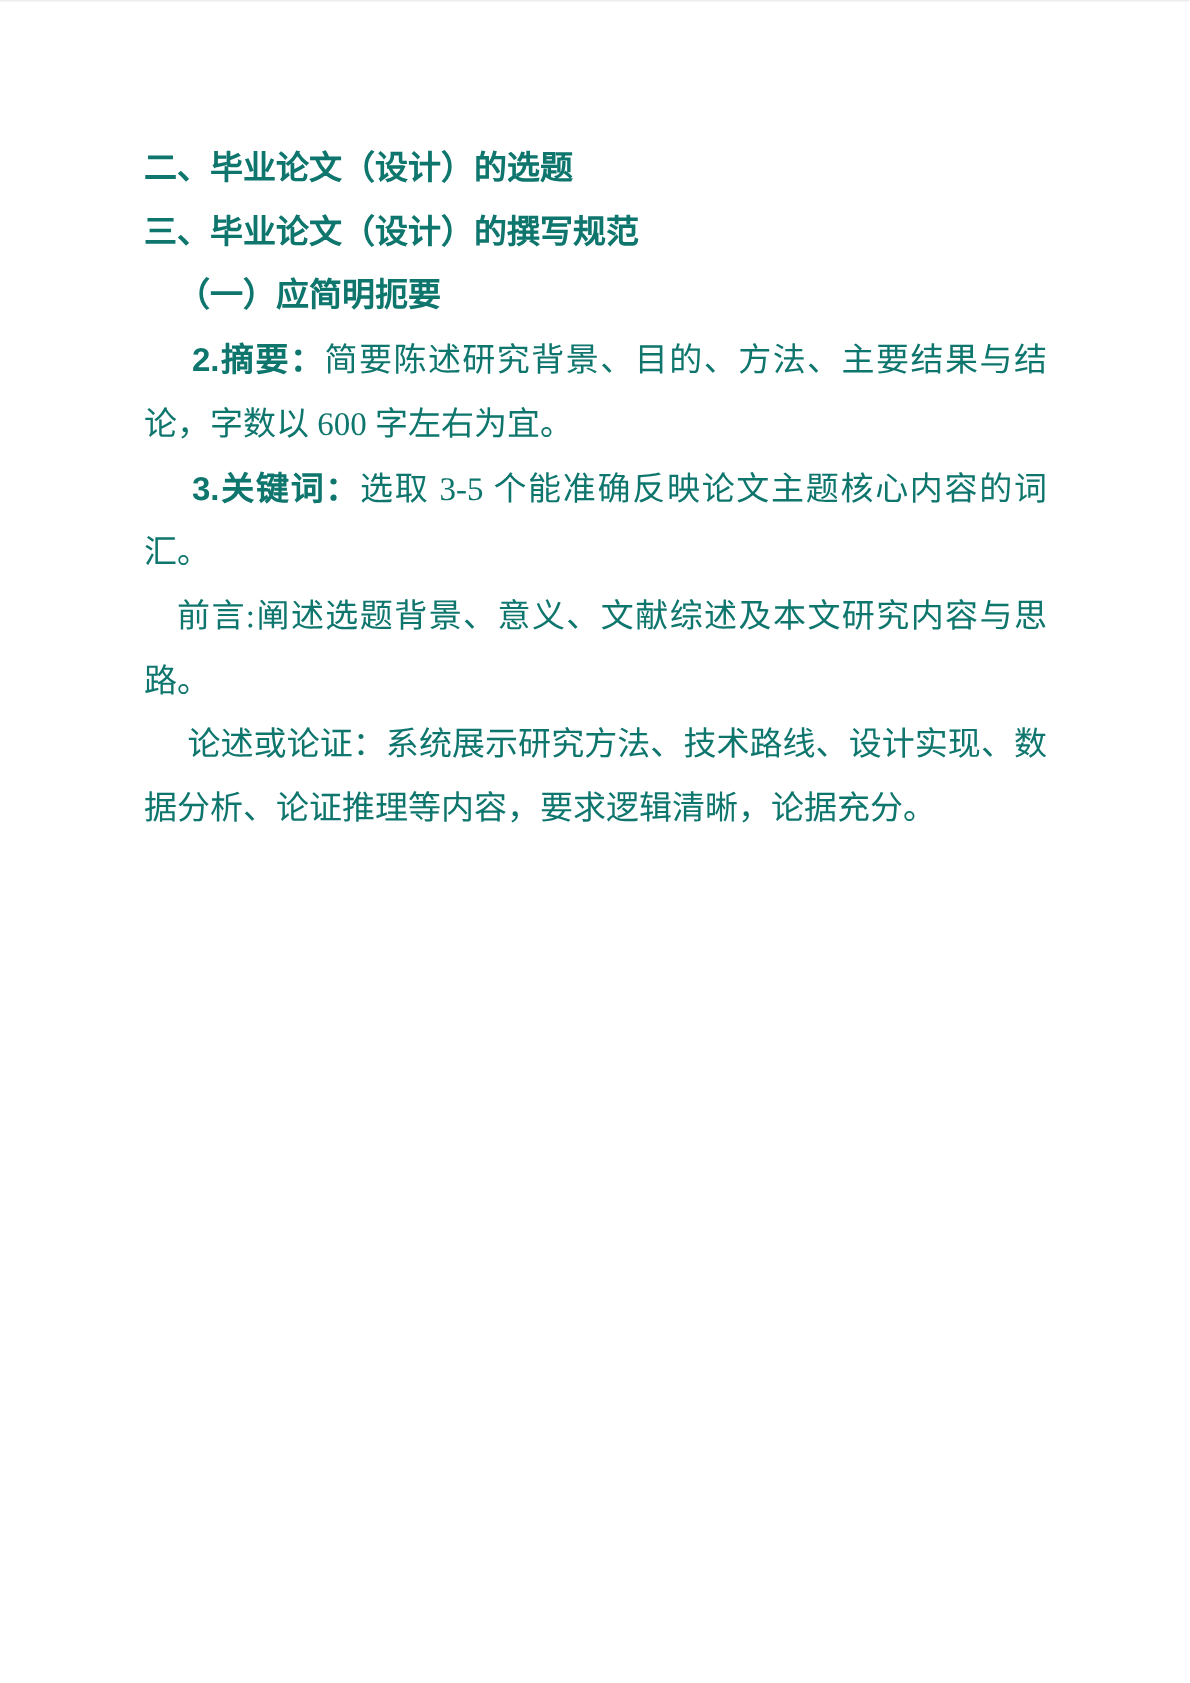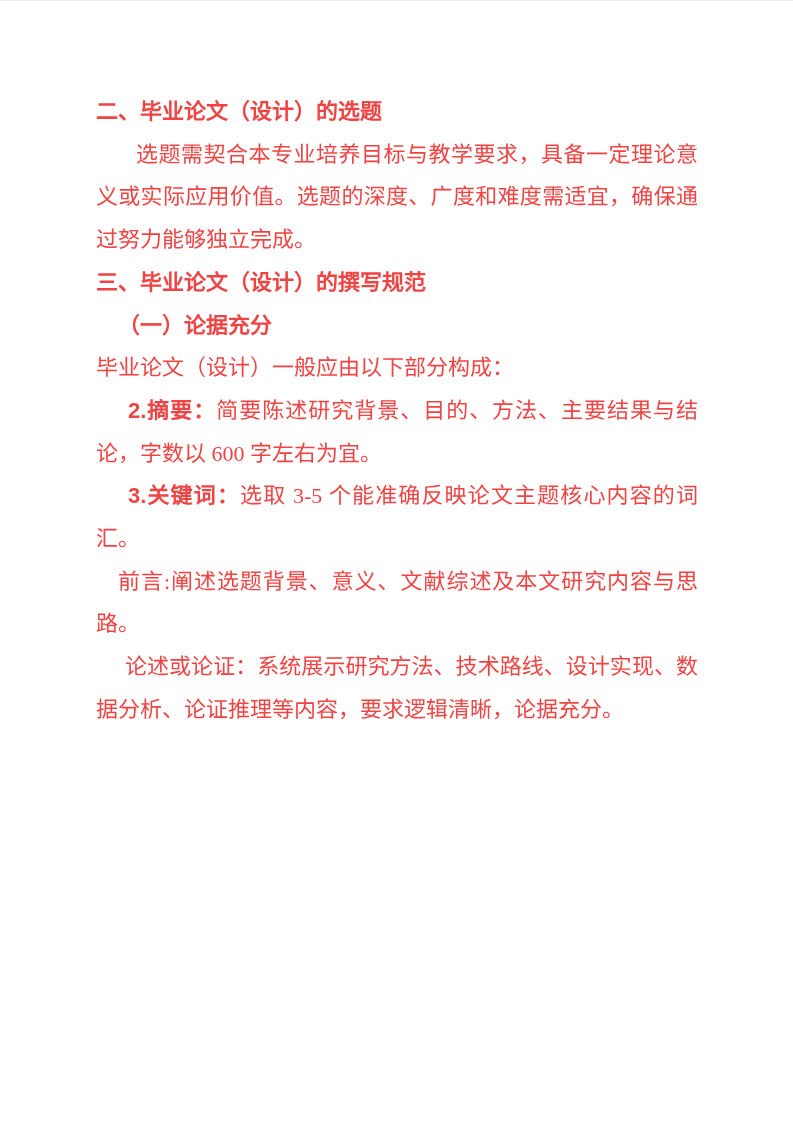--- a/index.html
+++ b/index.html
@@ -23,21 +23,21 @@
     width: 602px;
     color: #1e1e1e;
   }
   .para {
     margin: 0;
     font-family: "Liberation Serif", "DejaVu Serif", serif;
     font-size: 22px;
     line-height: 42.7px;
     text-align: justify;
     text-justify: inter-character;
-    color: #ef4444;
+    color: #0f766e;
     word-break: break-all;
   }
   .para .run-bold {
     font-family: "Liberation Sans", "DejaVu Sans", sans-serif;
     font-weight: 700;
   }
   
   .style-h1 {
     font-family: "Liberation Sans", "DejaVu Sans", sans-serif;
     font-weight: 700;
@@ -57,22 +57,20 @@
   .style-body-sub     { text-indent: 22px; }
   .style-body-sub2    { text-indent: 29px; }
 </style>
 </head>
 <body>
 
 <div class="doc-page">
   <div class="doc-content">
 
   <p class="para style-h1"><span class="run-bold">二、毕业论文（设计）的选题</span></p>
-      <p class="para style-body-indent2"><span class="run">选题需契合本专业培养目标与教学要求，具备一定理论意义或实际应用价值。选题的深度、广度和难度需适宜，确保通过努力能够独立完成。</span></p>
       <p class="para style-h1"><span class="run-bold">三、毕业论文（设计）的撰写规范</span></p>
-      <p class="para style-h2"><span class="run-bold">（一）论据充分</span></p>
-      <p class="para style-body-flush"><span class="run">毕业论文（设计）一般应由以下部分构成：</span></p>
+      <p class="para style-h2"><span class="run-bold">（一）应简明扼要</span></p>
       <p class="para style-body-num"><span class="run-bold">2.摘要：</span><span class="run">简要陈述研究背景、目的、方法、主要结果与结论，字数以 600 字左右为宜。</span></p>
       <p class="para style-body-num"><span class="run-bold">3.关键词：</span><span class="run">选取 3-5 个能准确反映论文主题核心内容的词汇。</span></p>
       <p class="para style-body-sub"><span class="run">前言:阐述选题背景、意义、文献综述及本文研究内容与思路。</span></p>
       <p class="para style-body-sub2"><span class="run">论述或论证：系统展示研究方法、技术路线、设计实现、数据分析、论证推理等内容，要求逻辑清晰，论据充分。</span></p>
     </div>
 </div>
 
 </body></html>

